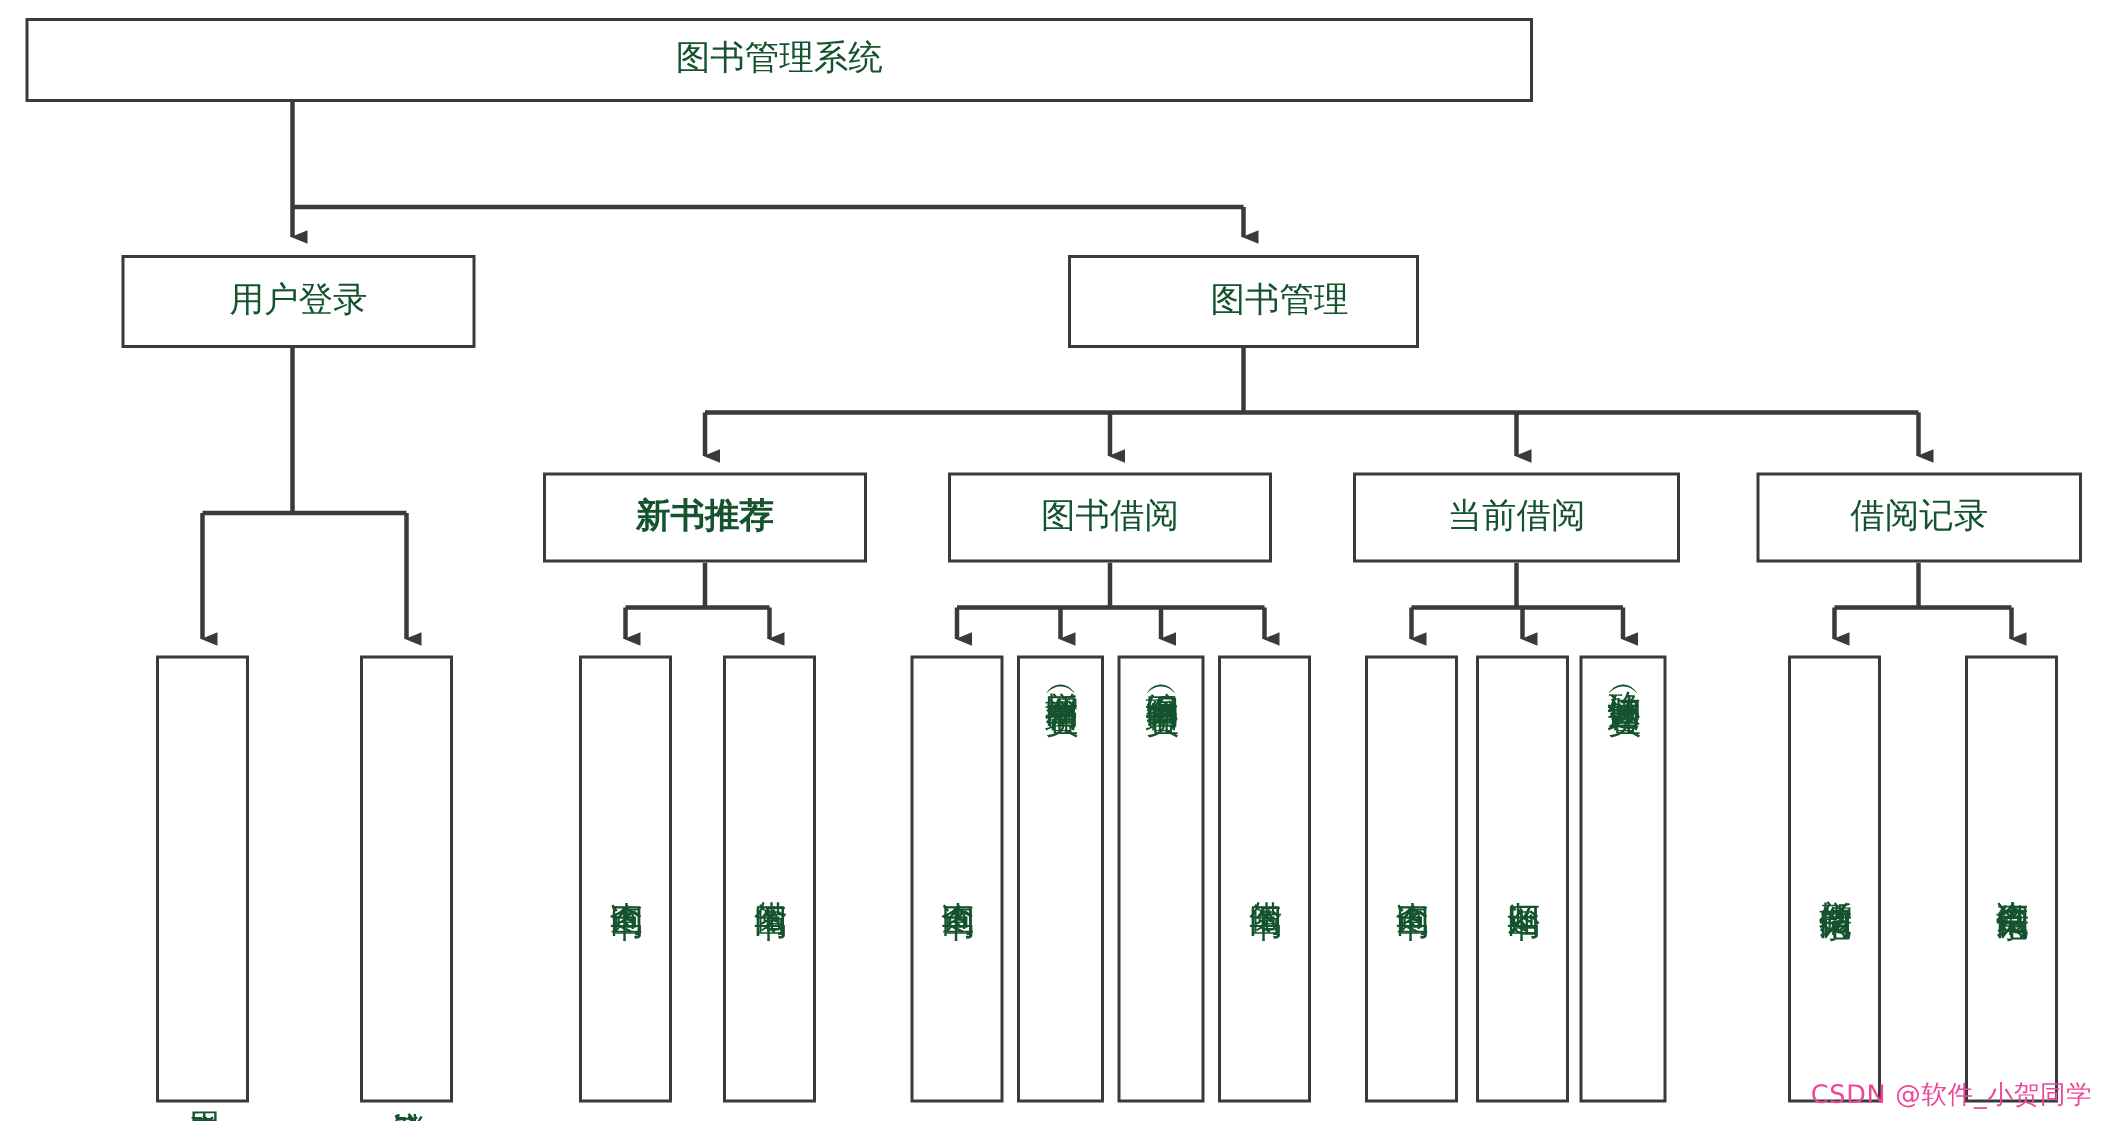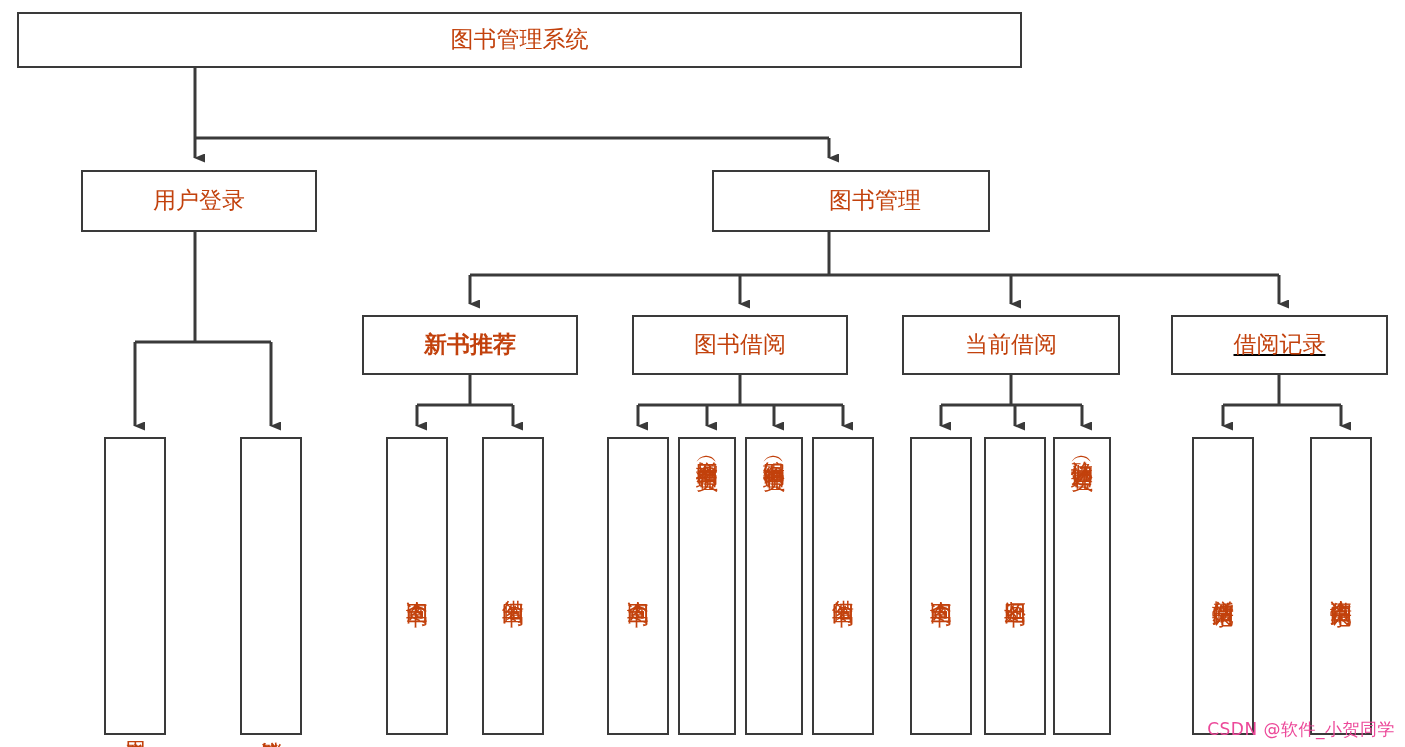--- a/index.html
+++ b/index.html
@@ -32,21 +32,21 @@
   .node {
     position: absolute;
     box-sizing: border-box;
     border: 2.5px solid #3a3a3a;
     background: #ffffff;
     display: flex;
     align-items: center;
     justify-content: center;
   }
   .node-label {
-    color: #c2410c;
+    color: #14532d;
     text-align: center;
     line-height: 1.12;
     white-space: nowrap;
   }
   
   .node.horiz .node-label {
     font-size: 23px;
   }
   .node.root .node-label {
     font-size: 23px;
@@ -134,34 +134,34 @@
     <path d="M 1341 405 L 1341 426" stroke="#3a3a3a" stroke-width="3" fill="none" marker-end="url(#arrow)"></path>
   </svg>
 
   <div class="node horiz root" style="left:17px; top:12px; width:1005px; height:56px;">
     <span class="node-label">图书管理系统</span>
   </div>
 
   <div class="node horiz" style="left:81px; top:170px; width:236px; height:62px;">
     <span class="node-label">用户登录</span>
   </div>
-  <div class="node horiz" style="left:712px; top:170px; width:278px; height:62px;padding-left:48px;">
+  <div class="node horiz" style="left:712px; top:170px; width:234px; height:62px;padding-left:48px;">
     <span class="node-label">图书管理</span>
   </div>
 
   <div class="node horiz" style="left:362px; top:315px; width:216px; height:60px;font-weight:bold;">
     <span class="node-label">新书推荐</span>
   </div>
   <div class="node horiz" style="left:632px; top:315px; width:216px; height:60px;">
     <span class="node-label">图书借阅</span>
   </div>
   <div class="node horiz" style="left:902px; top:315px; width:218px; height:60px;">
     <span class="node-label">当前借阅</span>
   </div>
-  <div class="node horiz" style="left:1171px; top:315px; width:217px; height:60px;text-decoration:underline;">
+  <div class="node horiz" style="left:1171px; top:315px; width:217px; height:60px;">
     <span class="node-label">借阅记录</span>
   </div>
 
   <div class="node vert align-bottom" style="left:104px; top:437px; width:62px; height:298px;">
     <span class="node-label">用户登录</span>
   </div>
   <div class="node vert align-bottom" style="left:240px; top:437px; width:62px; height:298px;">
     <span class="node-label">注销登录</span>
   </div>
 

